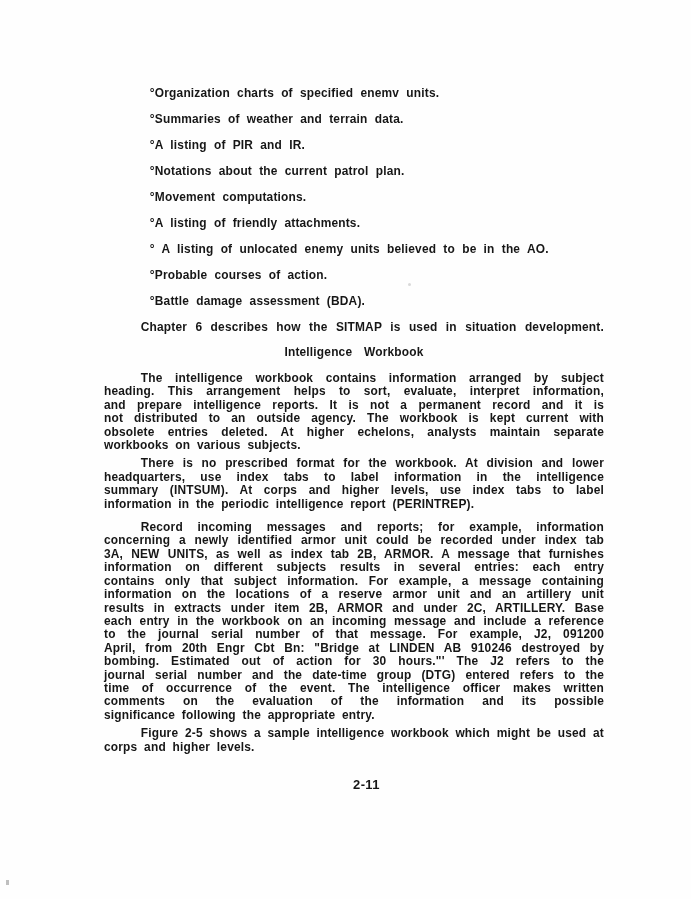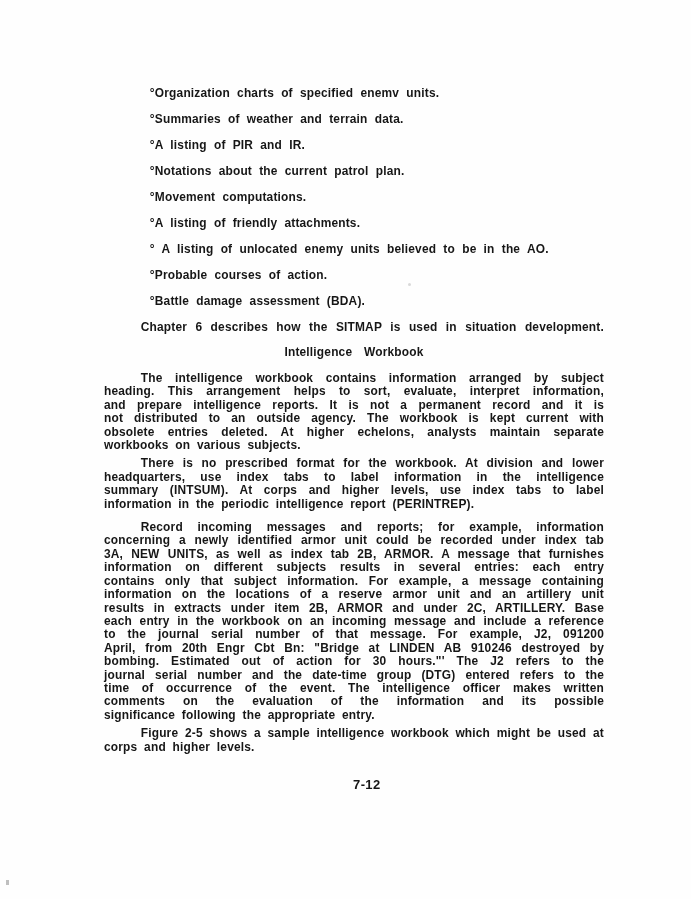--- a/index.html
+++ b/index.html
@@ -160,17 +160,17 @@
 
     <div class="para para-4">
 
         <div class="pline">Figure 2-5 shows a sample intelligence workbook which might be used at</div>
 
         <div class="pline">corps and higher levels.</div>
       </div>
 
   </div>
 
-  <div class="page-number">7-12</div>
+  <div class="page-number">2-11</div>
 
   <div class="speck speck-1"></div>
   <div class="speck speck-2"></div>
 </div>
 
 </body></html>

